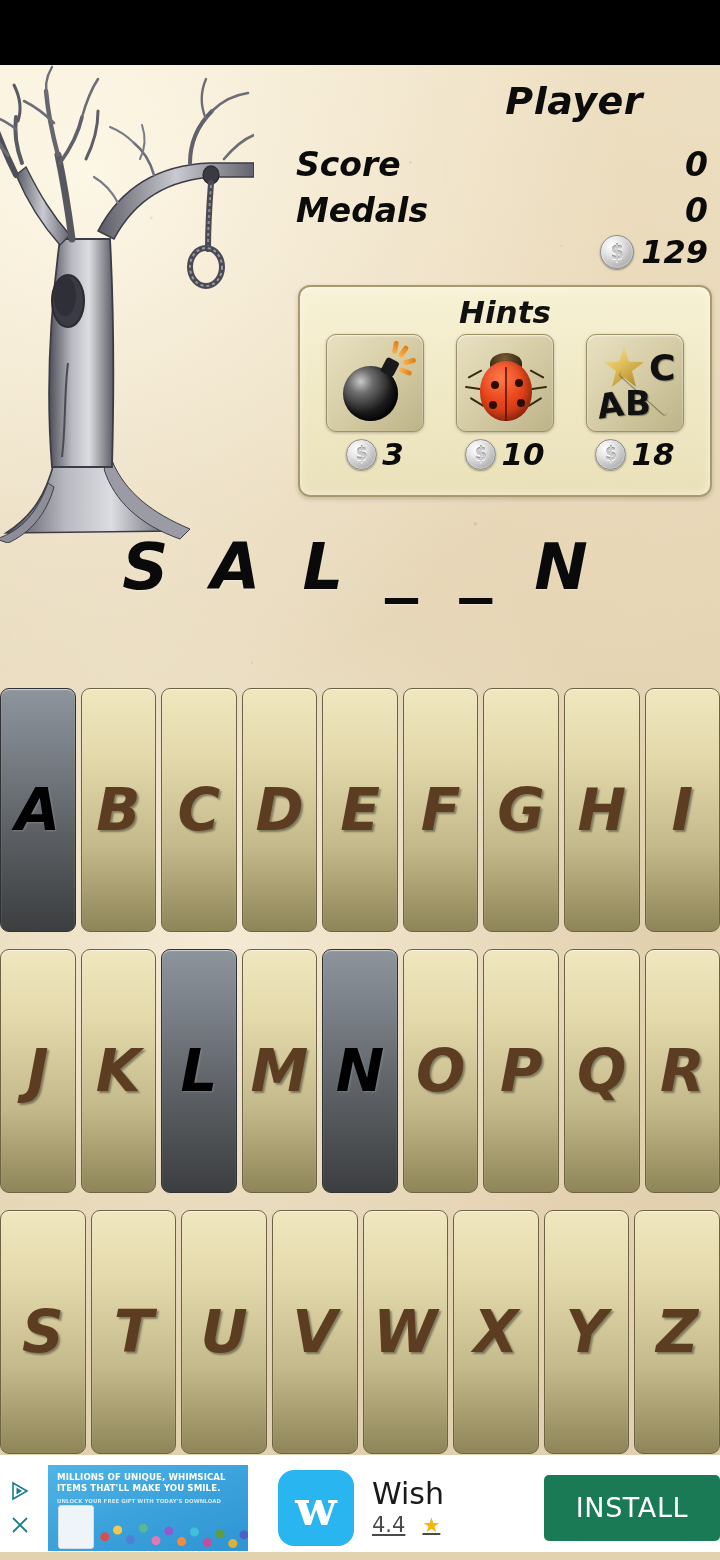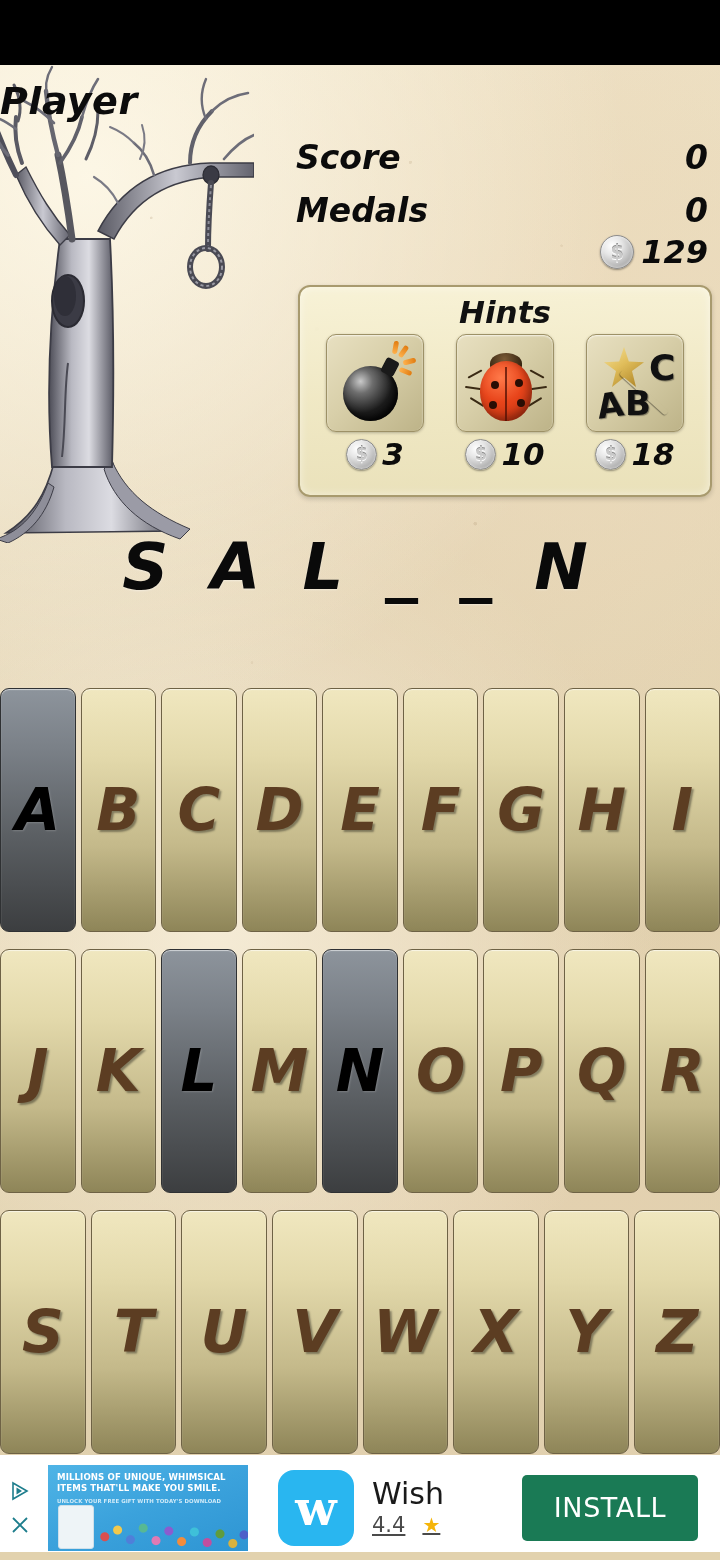--- a/index.html
+++ b/index.html
@@ -66,40 +66,41 @@
     left: -6px; top: -2px;
     width: 260px; height: 480px;
     pointer-events: none;
   }
 
   
   .player-name {
     position: absolute;
     left: 0; top: 14px;
     width: 611px;
-    text-align: left;
+    text-align: right;
     font-size: 38px;
     font-style: italic;
     font-weight: bold;
     color: #0c0c0c;
     letter-spacing: .5px;
+    padding-left: 32px;
   }
   .stat-row {
     position: absolute;
     left: 296px;
     width: 412px;
     display: flex;
     justify-content: space-between;
     align-items: baseline;
     font-size: 33px;
     font-style: italic;
     font-weight: bold;
     color: #0b0b0b;
   }
-  .stat-row.score  { top: 73px; gap: 28px; }
+  .stat-row.score  { top: 80px; gap: 28px; }
   .stat-row.medals { top: 120px; margin-top: 6px; }
 
   .coin-row {
     position: absolute;
     right: 12px; top: 168px;
     display: flex;
     align-items: center;
     gap: 7px;
     font-size: 32px;
     font-style: italic;
@@ -393,21 +394,20 @@
   }
   .ad-rating {
     margin-top: 4px;
     font-size: 21px;
     color: #4a4a4a;
     display: flex; align-items: center; gap: 17px; text-decoration: underline;
   }
   .ad-star { color: #f5b50a; font-size: 20px; }
   .ad-install {
     flex: none;
-    margin-right: 22px;
     width: 176px; height: 66px;
     border-radius: 5px;
     background: #1a7a55;
     color: #fff;
     font-size: 27px;
     letter-spacing: .6px;
     display: flex; align-items: center; justify-content: center;
     cursor: pointer;
   }
   .ad-bottom-strip {

